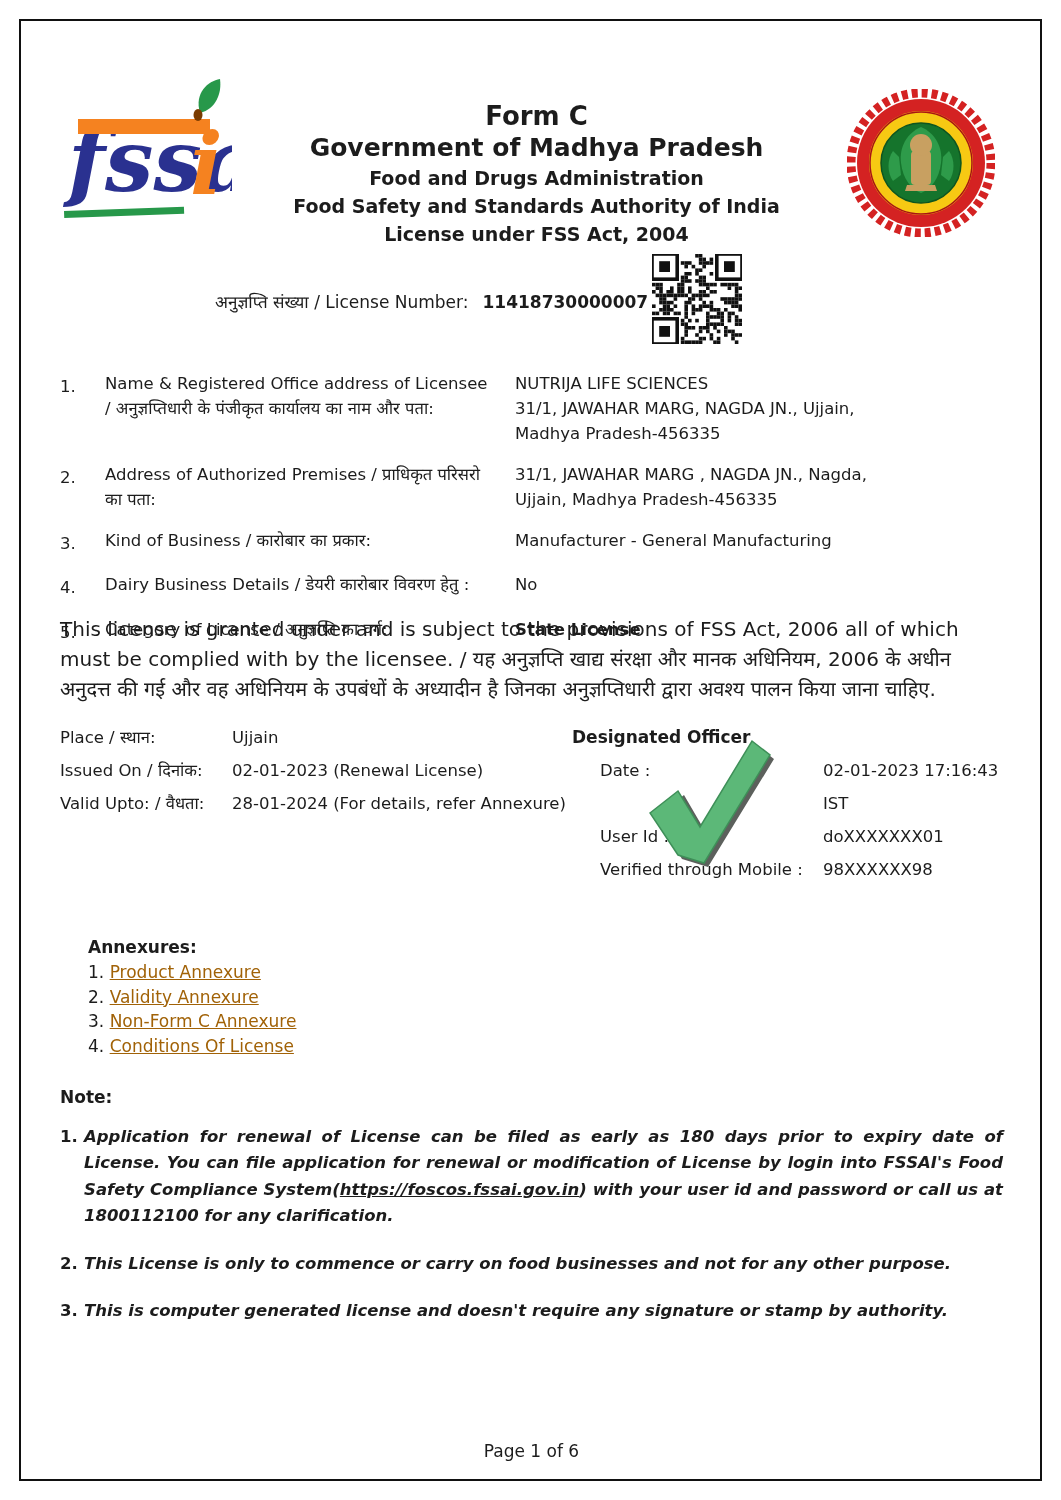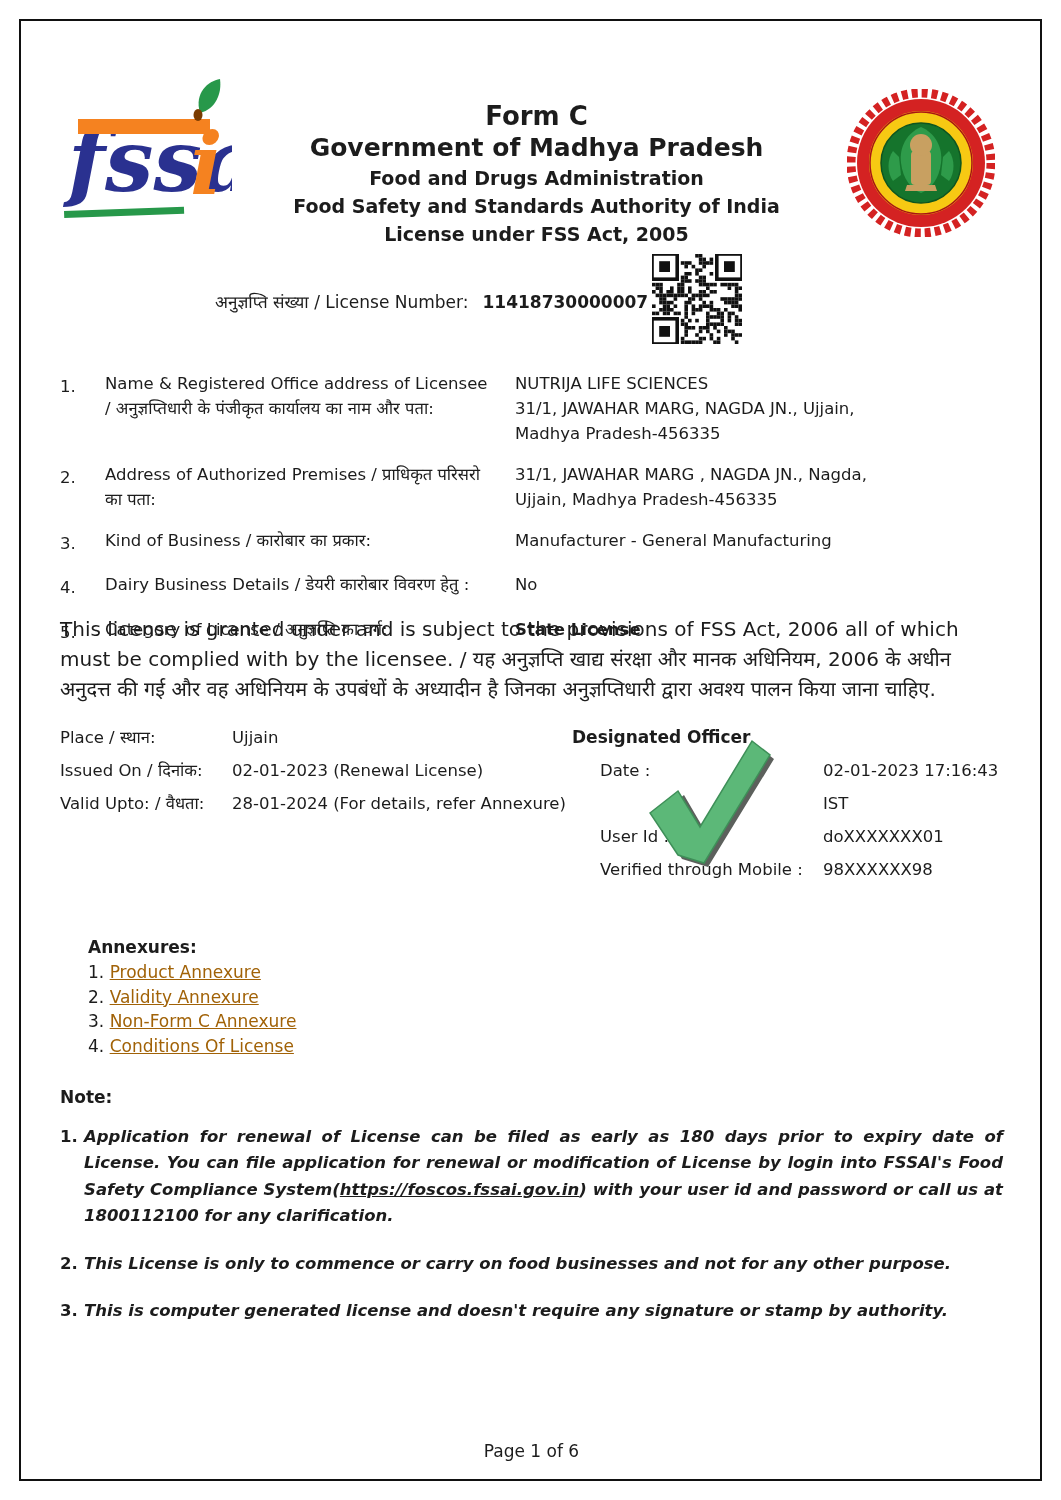--- a/index.html
+++ b/index.html
@@ -83,21 +83,21 @@
           <rect x="2" y="132" width="120" height="7" fill="#27984a" transform="rotate(-2 2 132)"></rect>
           <path d="M138 34 C132 14 146 2 158 0 C160 14 154 30 138 34 Z" fill="#27984a"></path>
           <ellipse cx="136" cy="36" rx="4.5" ry="6" fill="#7a3b00"></ellipse>
         </svg>
       </div>
       <div class="titles">
         <div class="t1">Form C</div>
         <div class="t2">Government of Madhya Pradesh</div>
         <div class="t3">Food and Drugs Administration</div>
         <div class="t3">Food Safety and Standards Authority of India</div>
-        <div class="t3">License under FSS Act, 2005</div>
+        <div class="t3">License under FSS Act, 2004</div>
       </div>
       <div class="emblem-wrap">
         <svg viewBox="0 0 148 148" width="148" height="148">
           <circle cx="74" cy="74" r="70" fill="none" stroke="#d42222" stroke-width="9" stroke-dasharray="6 4"></circle>
           <circle cx="74" cy="74" r="64" fill="#d42222"></circle>
           <circle cx="74" cy="74" r="52" fill="#f7c913"></circle>
           <circle cx="74" cy="74" r="51" fill="none" stroke="#a81414" stroke-width="1.5"></circle>
           <circle cx="74" cy="74" r="40" fill="#15742c"></circle>
           <path d="M74 38 C60 44 52 58 54 74 C56 90 64 100 74 104 C84 100 92 90 94 74 C96 58 88 44 74 38 Z" fill="#2e9b4a"></path>
           <path d="M46 62 C40 70 40 84 46 92 L54 86 L52 68 Z" fill="#2e9b4a"></path>

